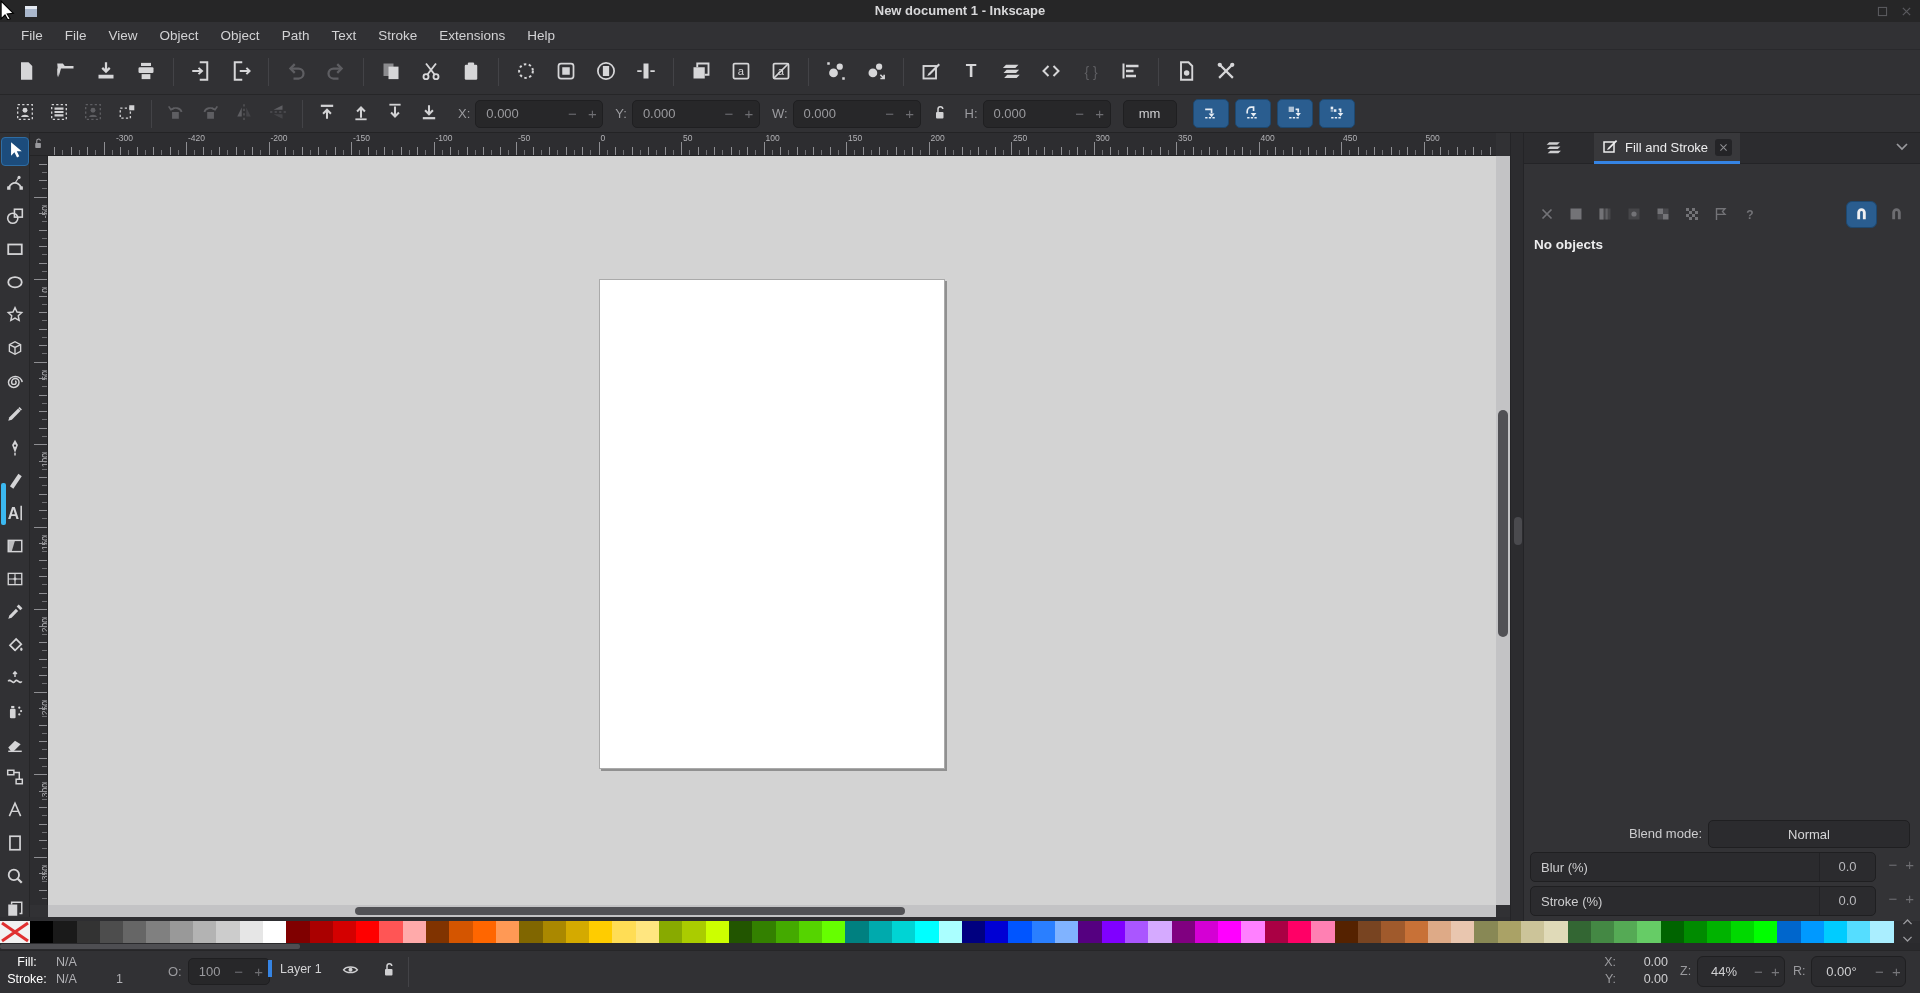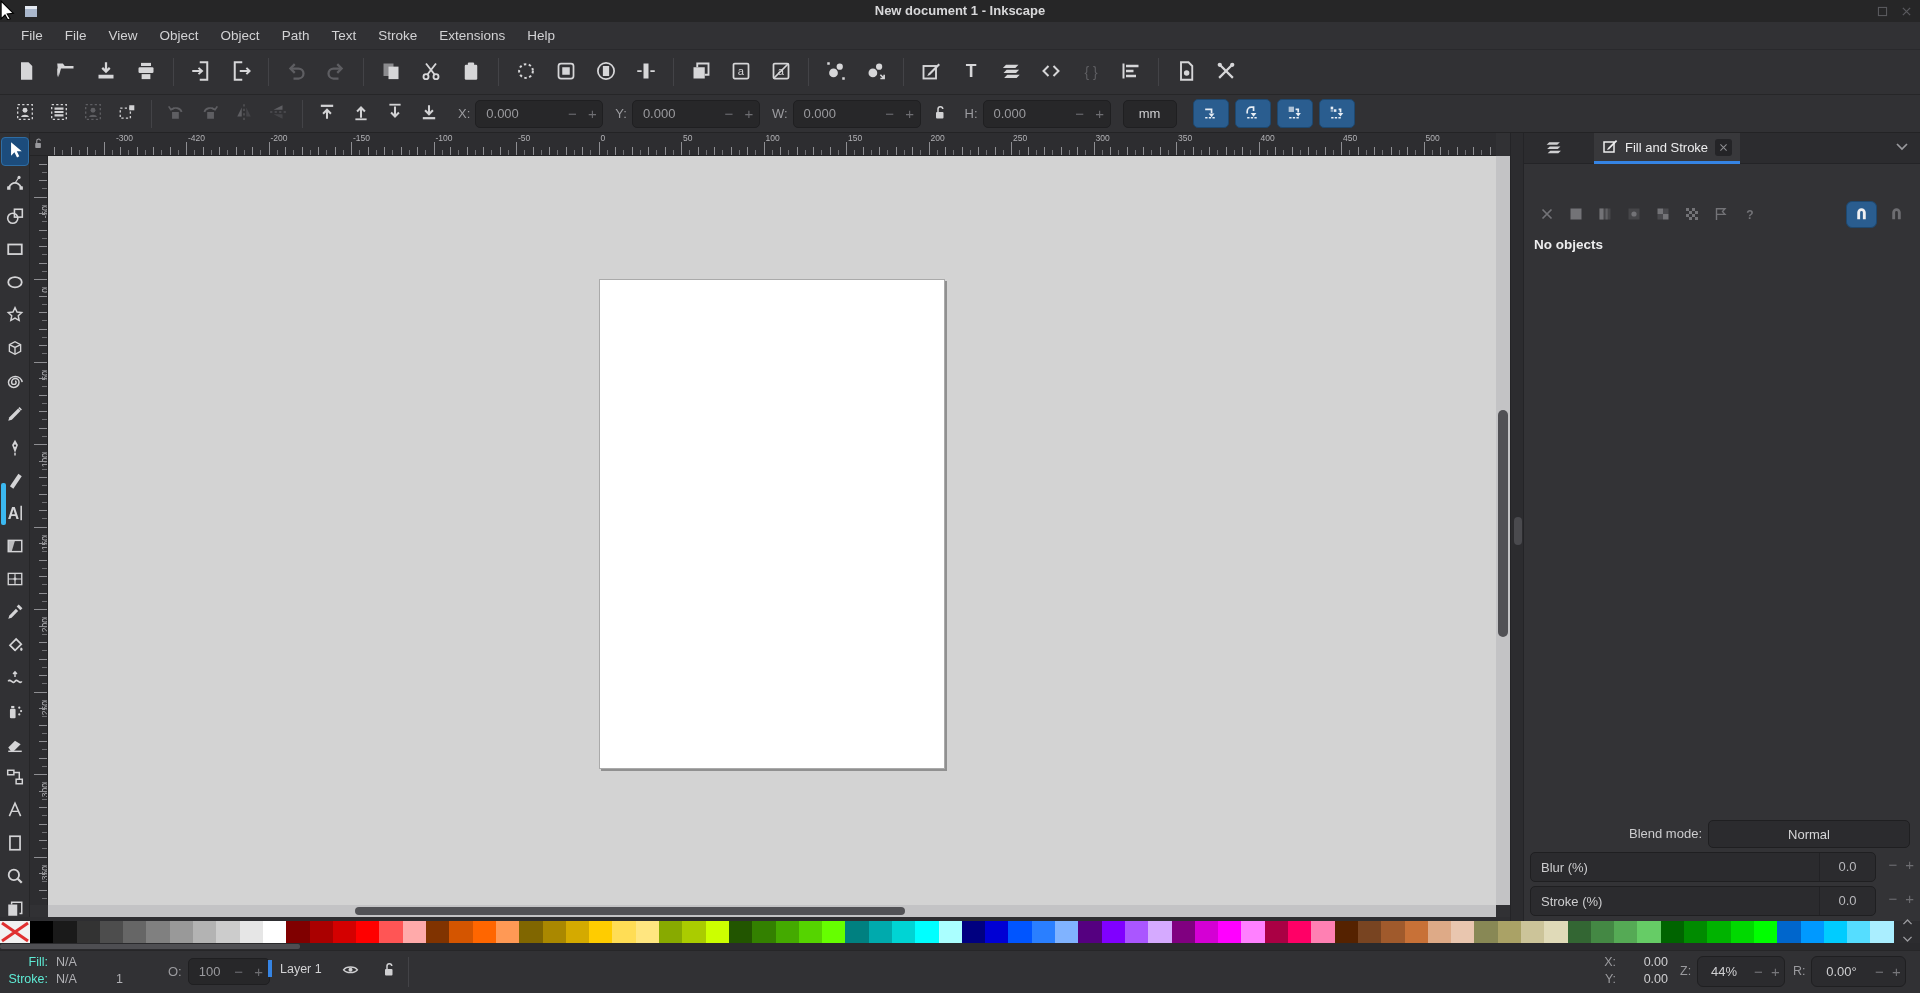--- a/index.html
+++ b/index.html
@@ -133,21 +133,21 @@
     justify-content:center; color:#9a9a9e; background:#2c2c2f; }
   #palette-scrollbar { position:absolute; left:0; top:943px; width:1920px; height:7px; background:#2a2a2d; }
   #palette-scrollbar .thumb { position:absolute; left:0; top:1px; width:300px; height:5px; background:#4e4e52; border-radius:2px; }
 
   
   #statusbar { position:absolute; left:0; top:950px; width:1920px; height:43px; background:#313134;
     border-top:1px solid #262628; font-size:12.5px; }
   .sb-two-line { line-height:1.35; }
   #sb-fillstroke { position:absolute; left:6px; top:3px; display:grid;
     grid-template-columns:42px 52px 16px; column-gap:8px; color:#c6c6c8; }
-  #sb-fillstroke .lab { text-align:right; color:#5eead4; }
+  #sb-fillstroke .lab { text-align:center; color:#ffffff; }
   #sb-fillstroke .val { color:#b0b0b4; }
   #sb-opacity { position:absolute; left:168px; top:7px; display:flex; align-items:center; }
   #sb-opacity .spinbox { width:82px; height:27px; }
   #sb-layer { position:absolute; left:268px; top:9px; display:flex; align-items:center; gap:8px; }
   #layer-color-chip { width:4px; height:17px; background:#3584e4; }
   #sb-eye, #sb-lock { position:absolute; top:10px; color:#d0d0d2; }
   #sb-eye { left:342px; } #sb-lock { left:382px; }
   #sb-div1 { position:absolute; left:408px; top:6px; width:1px; height:30px; background:#434347; }
   #sb-message { position:absolute; left:420px; top:13px; color:#c9c9cb; font-size:13px; white-space:nowrap; }
   #sb-xy { position:absolute; left:1596px; top:3px; display:grid; grid-template-columns:20px 46px;

